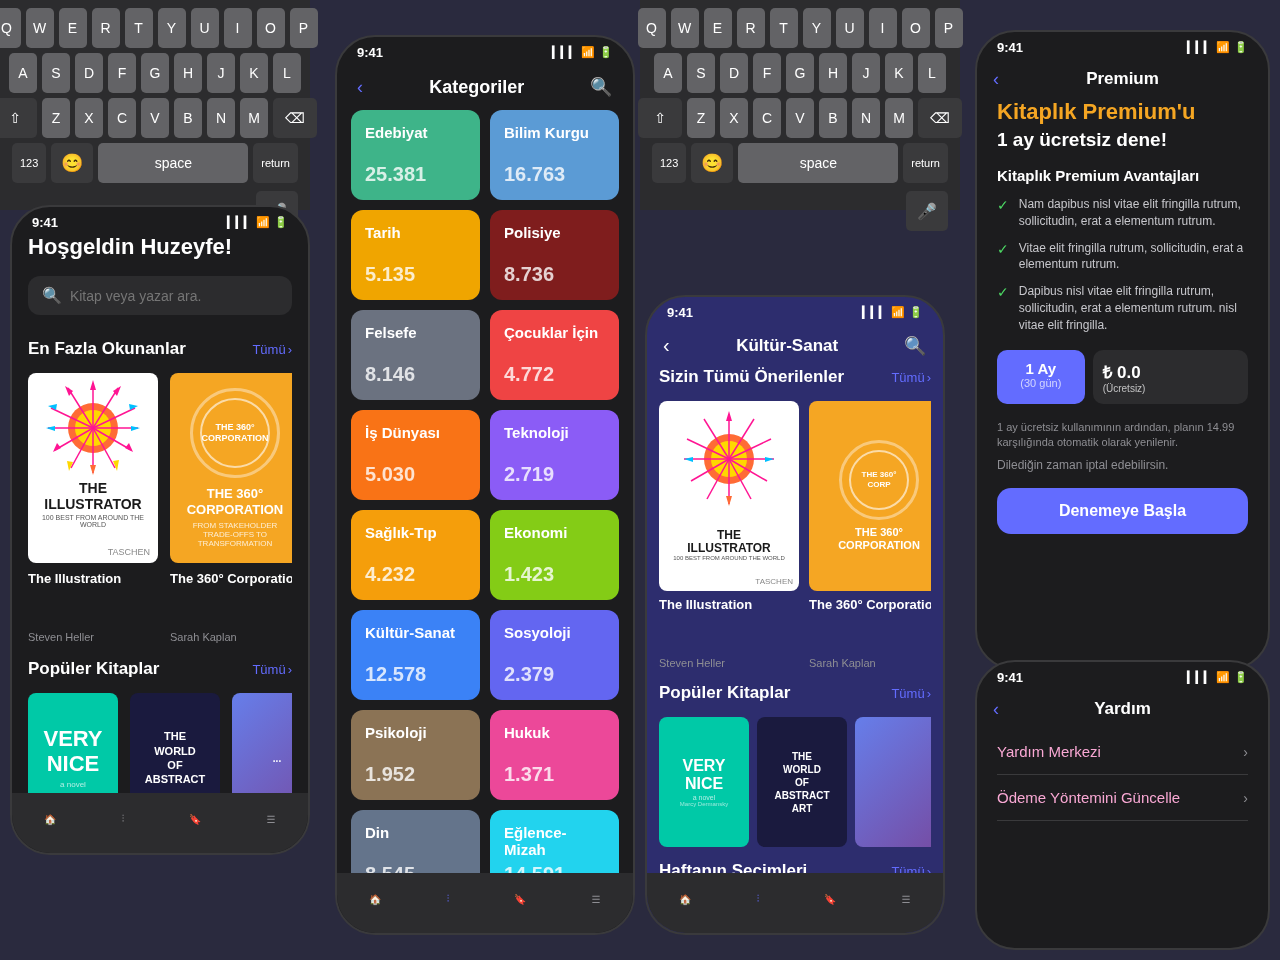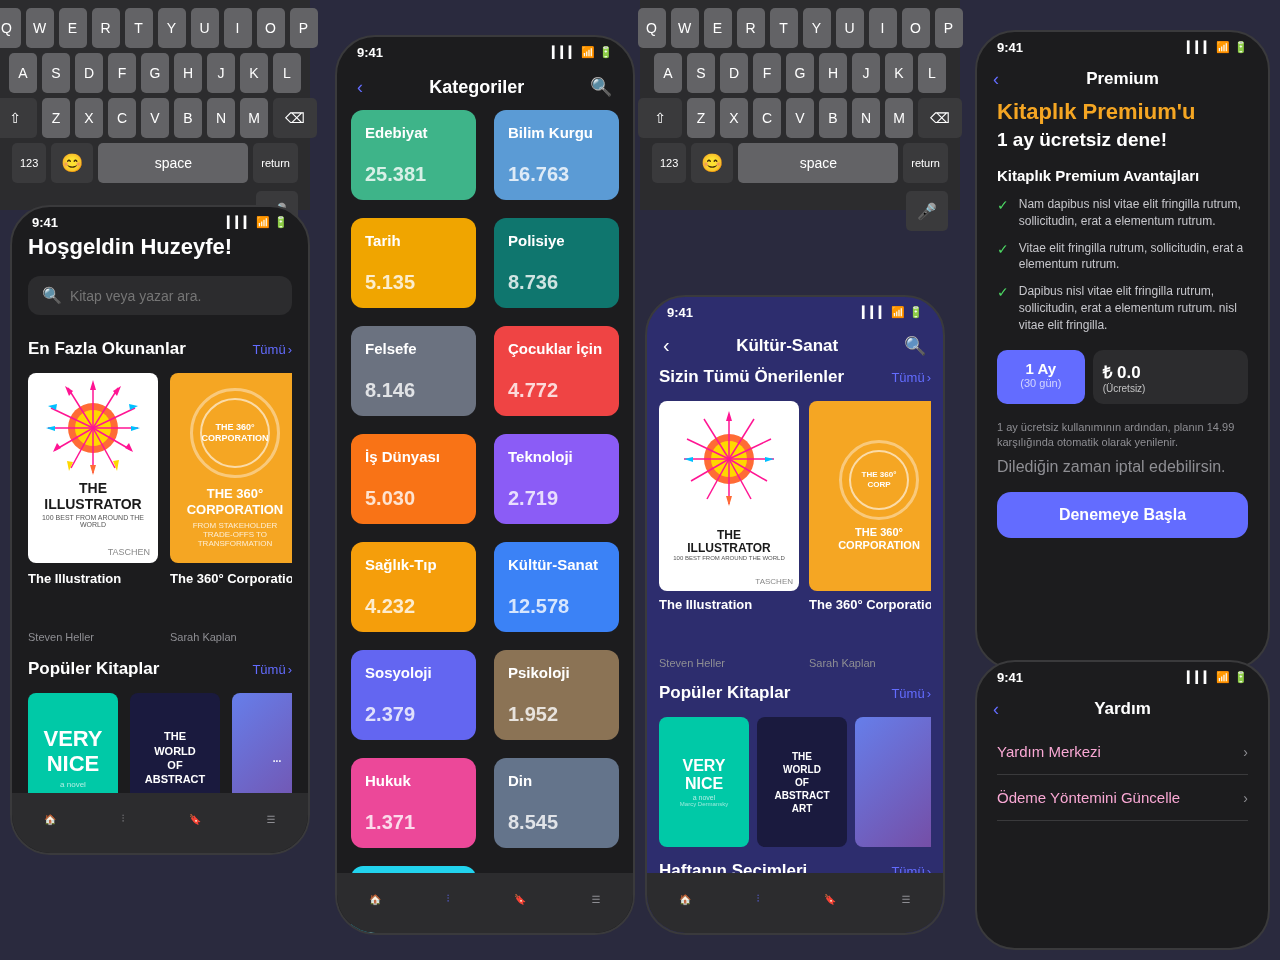--- a/index.html
+++ b/index.html
@@ -148,21 +148,21 @@
     .screen2-header {
       display: flex;
       align-items: center;
       justify-content: space-between;
       padding: 12px 20px;
     }
     .screen2-title { color: white; font-size: 18px; font-weight: 700; }
     .categories-grid {
       display: grid;
       grid-template-columns: 1fr 1fr;
-      gap: 18px;
+      gap: 10px;
       padding: 0 14px;
       overflow-y: hidden;
     }
     .cat-card {
       border-radius: 12px;
       padding: 14px;
       height: 90px;
       display: flex;
       flex-direction: column;
       justify-content: space-between;
@@ -234,21 +234,21 @@
       flex-direction: column;
       align-items: center;
     }
     .plan-option.selected { background: #636cff; }
     .plan-option.price { background: #2c2c2e; flex-direction: row; justify-content: space-between; align-items: center; flex: 2; }
     .plan-label { color: white; font-size: 15px; font-weight: 700; }
     .plan-sublabel { color: rgba(255,255,255,0.7); font-size: 11px; }
     .plan-price { color: white; font-size: 17px; font-weight: 700; }
     .plan-price-sub { color: rgba(255,255,255,0.7); font-size: 10px; }
     .trial-note { color: #8e8e93; font-size: 11px; line-height: 1.4; margin-bottom: 8px; }
-    .cancel-note { color: #8e8e93; font-size: 16px; margin-bottom: 16px; }
+    .cancel-note { color: #8e8e93; font-size: 12px; margin-bottom: 16px; }
     .start-btn {
       background: #636cff;
       color: white;
       border: none;
       border-radius: 14px;
       width: 100%;
       padding: 14px;
       font-size: 16px;
       font-weight: 700;
       cursor: pointer;
@@ -563,21 +563,21 @@
     <div class="cat-count">25.381</div>
   </div>
       <div class="cat-card" style="background: rgb(91, 155, 213);">
     <div class="cat-name">Bilim Kurgu</div>
     <div class="cat-count">16.763</div>
   </div>
       <div class="cat-card" style="background: rgb(240, 165, 0);">
     <div class="cat-name">Tarih</div>
     <div class="cat-count">5.135</div>
   </div>
-      <div class="cat-card" style="background: #0f766e;">
+      <div class="cat-card" style="background: #7f1d1d;">
     <div class="cat-name">Polisiye</div>
     <div class="cat-count">8.736</div>
   </div>
       <div class="cat-card" style="background: rgb(107, 114, 128);">
     <div class="cat-name">Felsefe</div>
     <div class="cat-count">8.146</div>
   </div>
       <div class="cat-card" style="background: rgb(239, 68, 68);">
     <div class="cat-name">Çocuklar İçin</div>
     <div class="cat-count">4.772</div>
@@ -586,20 +586,24 @@
     <div class="cat-name">İş Dünyası</div>
     <div class="cat-count">5.030</div>
   </div>
       <div class="cat-card" style="background: rgb(139, 92, 246);">
     <div class="cat-name">Teknoloji</div>
     <div class="cat-count">2.719</div>
   </div>
       <div class="cat-card" style="background: rgb(245, 158, 11);">
     <div class="cat-name">Sağlık-Tıp</div>
     <div class="cat-count">4.232</div>
+  </div>
+      <div class="cat-card" style="background: rgb(132, 204, 22);">
+    <div class="cat-name">Ekonomi</div>
+    <div class="cat-count">1.423</div>
   </div>
       <div class="cat-card" style="background: rgb(59, 130, 246);">
     <div class="cat-name">Kültür-Sanat</div>
     <div class="cat-count">12.578</div>
   </div>
       <div class="cat-card" style="background: rgb(99, 102, 241);">
     <div class="cat-name">Sosyoloji</div>
     <div class="cat-count">2.379</div>
   </div>
       <div class="cat-card" style="background: rgb(139, 115, 85);">

